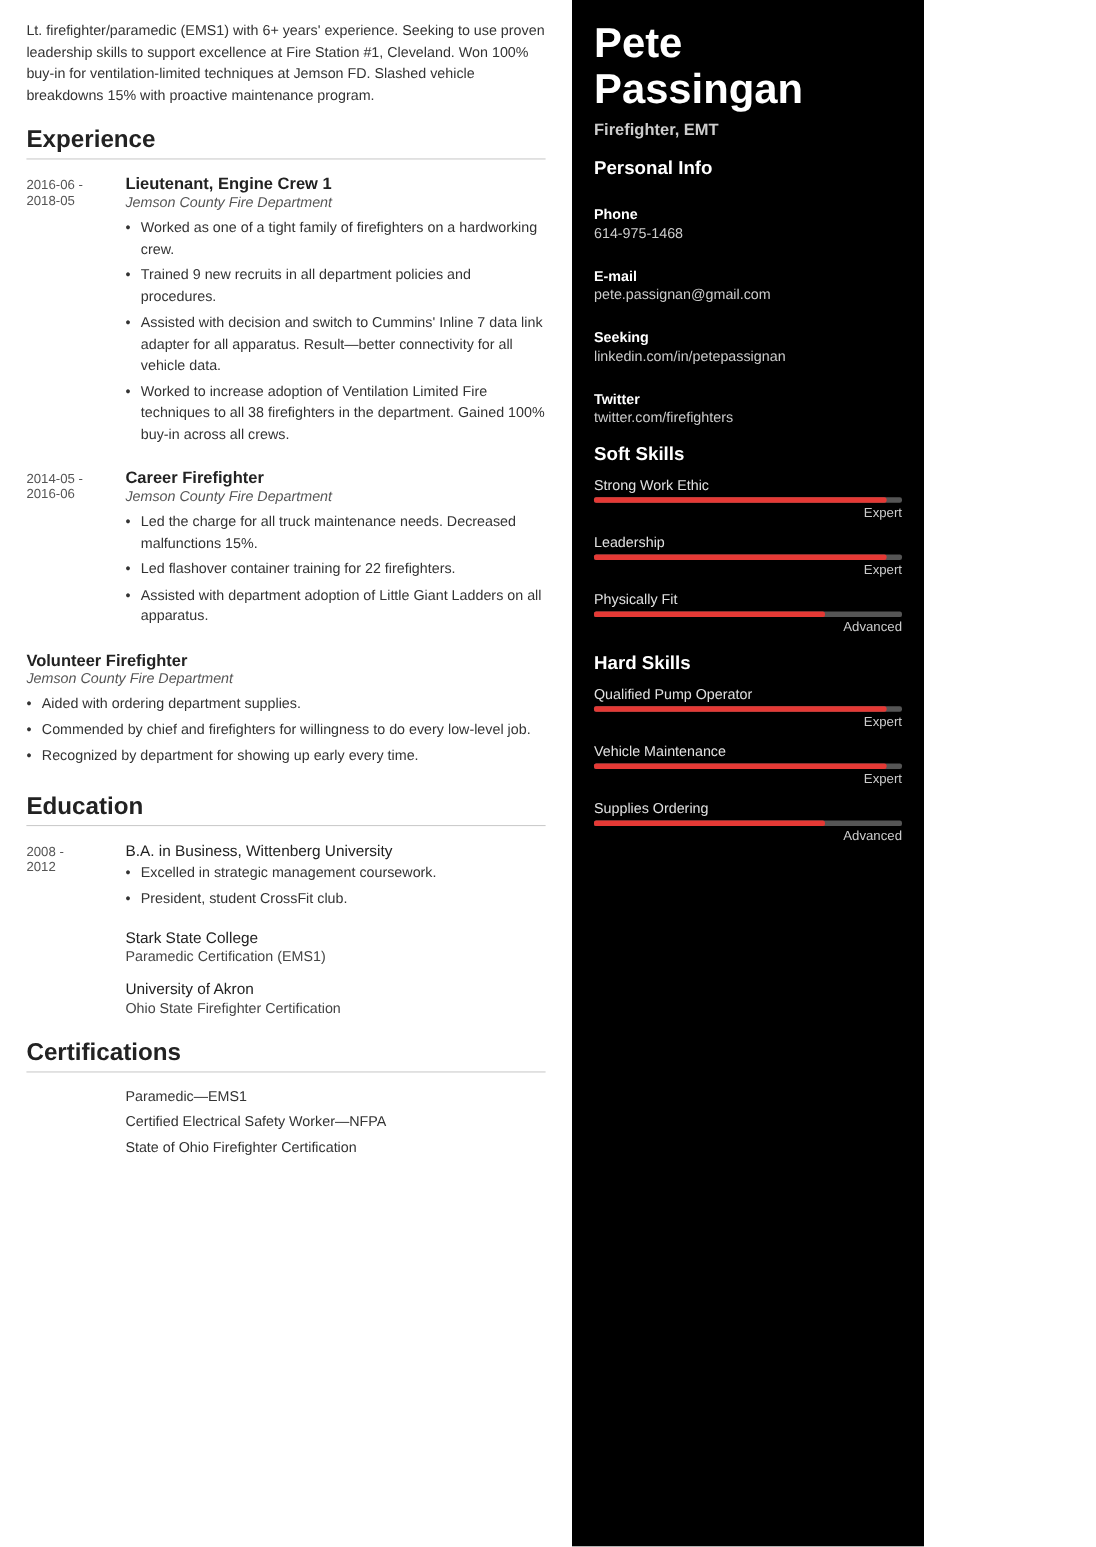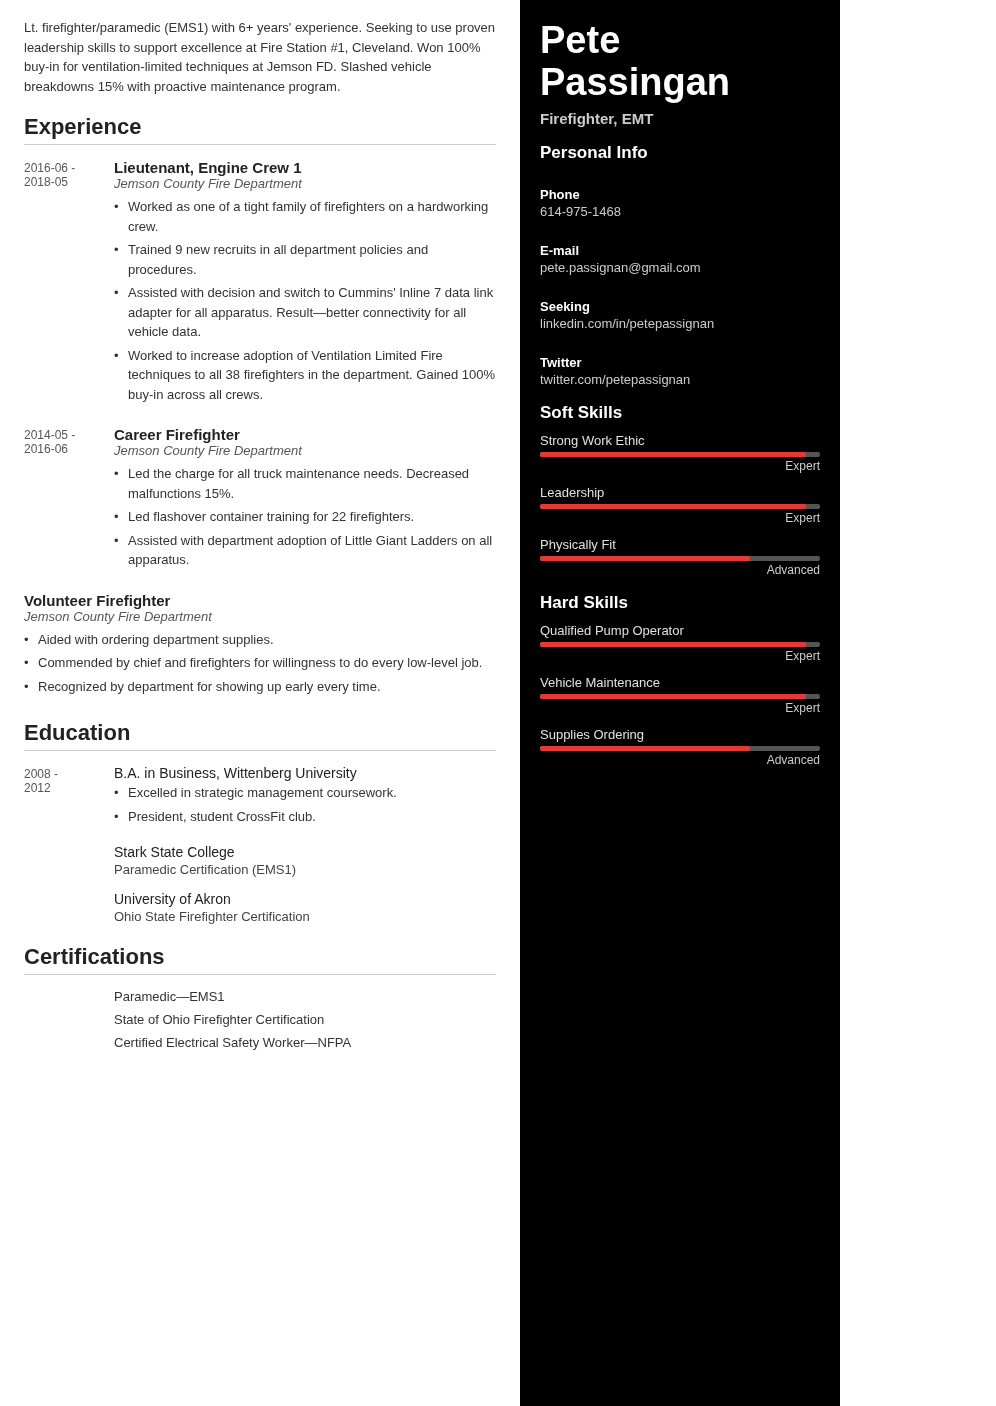--- a/index.html
+++ b/index.html
@@ -273,43 +273,43 @@
             <div class="edu-title">University of Akron</div>
             <div class="edu-sub">Ohio State Firefighter Certification</div>
           </div>
         </div>
     </div>
 
     <div class="certifications-section">
       <div class="section-title">Certifications</div>
       <div class="cert-list" id="cert-list">
           <div class="cert-item">Paramedic—EMS1</div>
+          <div class="cert-item">Certified Electrical Safety Worker—NFPA</div>
           <div class="cert-item">State of Ohio Firefighter Certification</div>
-          <div class="cert-item">Certified Electrical Safety Worker—NFPA</div>
         </div>
     </div>
   </div>
 
   <div class="right-col">
     <div class="name-section">
       <div class="name-first">Pete</div>
       <div class="name-last">Passingan</div>
       <div class="job-title">Firefighter, EMT</div>
     </div>
 
     <div class="right-section-title">Personal Info</div>
     <div class="personal-info-block">
       <div class="info-label">Phone</div>
       <div class="info-value">614-975-1468</div>
       <div class="info-label">E-mail</div>
       <div class="info-value">pete.passignan@gmail.com</div>
       <div class="info-label">Seeking</div>
       <div class="info-value">linkedin.com/in/petepassignan</div>
       <div class="info-label">Twitter</div>
-      <div class="info-value">twitter.com/petepassignan</div>
+      <div class="info-value">twitter.com/firefighters</div>
     </div>
 
     <div class="right-section-title">Soft Skills</div>
     <div id="soft-skills-list">
         <div class="skill-entry">
           <div class="skill-name">Strong Work Ethic</div>
           <div class="skill-bar-bg">
             <div class="skill-bar-fill" style="width: 95%;"></div>
           </div>
           <div class="skill-level">Expert</div>

